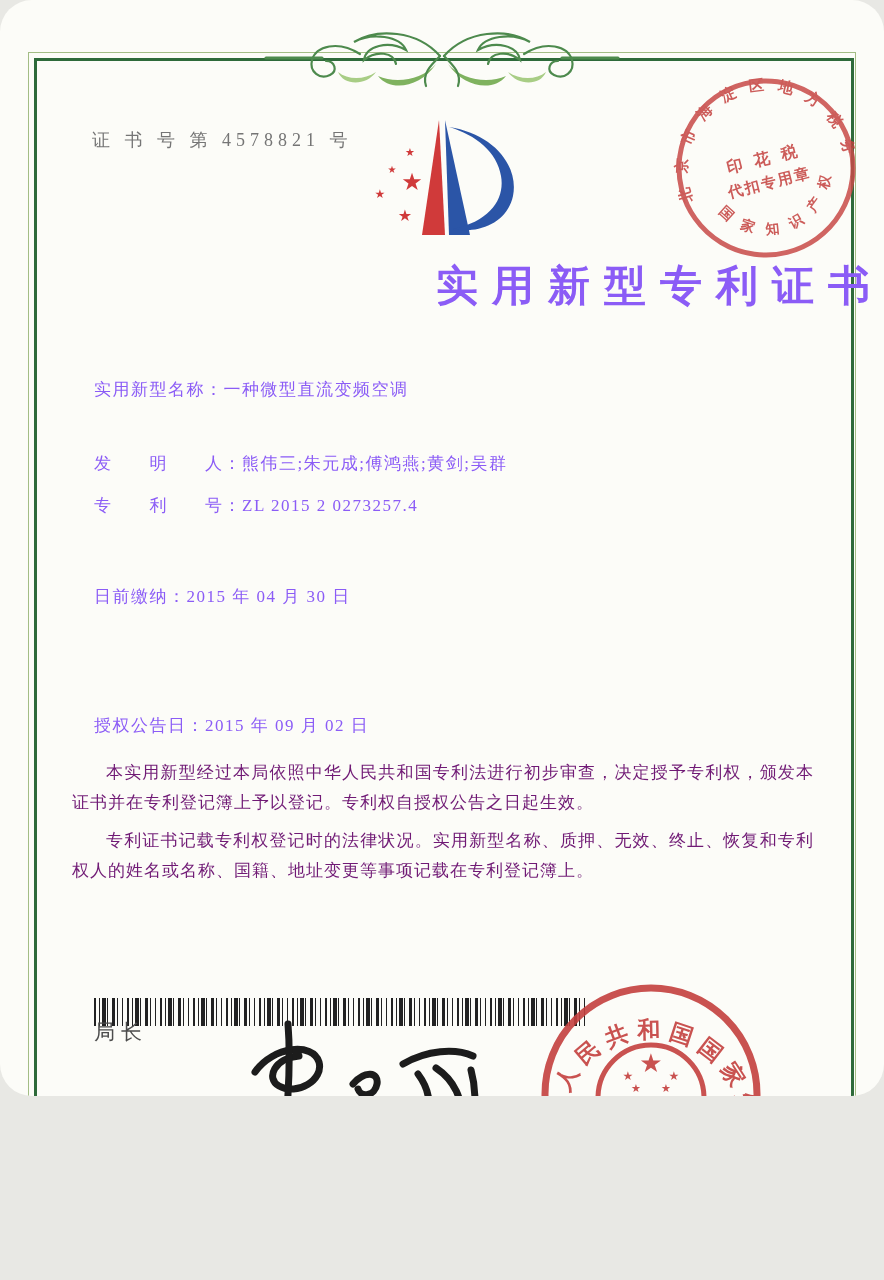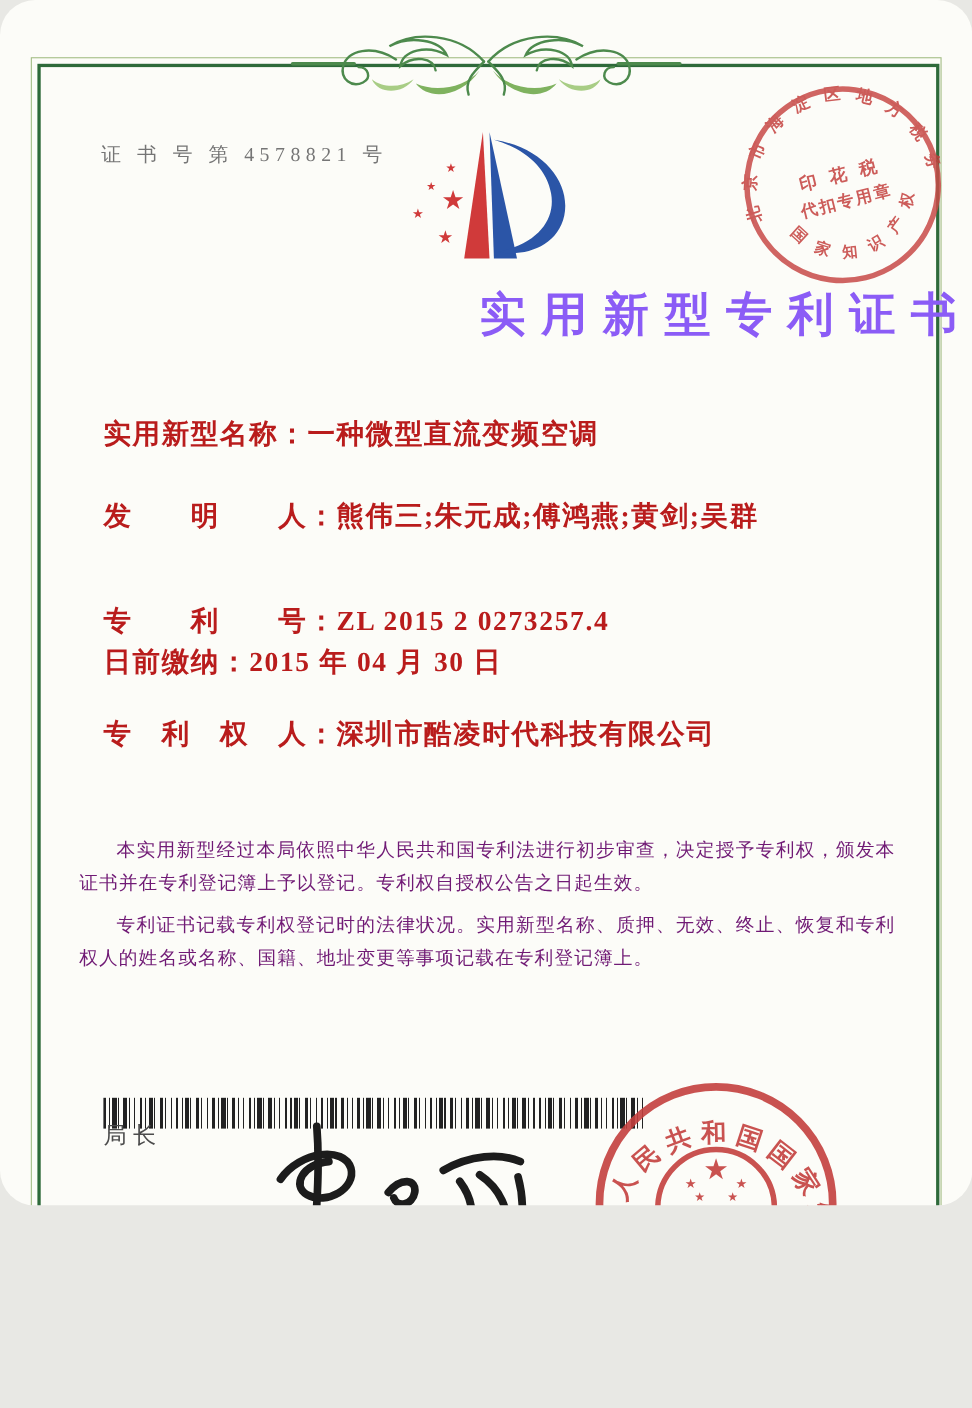--- a/index.html
+++ b/index.html
@@ -16,22 +16,22 @@
     border:3px solid #2e6a3a;}
   .ornament{position:absolute;pointer-events:none;}
   
   .cert-no{position:absolute;left:92px;top:128px;font-size:18px;letter-spacing:5px;color:#757575;}
   .logo{position:absolute;left:352px;top:114px;width:182px;height:132px;}
   .tax-seal{position:absolute;left:674px;top:76px;width:184px;height:184px;
     transform:rotate(-14deg);opacity:.85;}
   .title{position:absolute;left:0;top:258px;width:100%;text-align:right;
     font-size:42px;font-weight:bold;letter-spacing:14px;color:#8b5cf6;}
   
-  .field{position:absolute;left:94px;font-size:25px;color:#b91c1c;letter-spacing:1.5px;white-space:pre;font-weight:bold;}
-  .f0{top:378px}.f1{top:452px}.f2{top:548px}.f3{top:585px}.f4{top:650px}.f5{top:714px}
+  .field{position:absolute;left:94px;font-size:17px;color:#8b5cf6;letter-spacing:1.5px;white-space:pre;}
+  .f0{top:378px}.f1{top:452px}.f2{top:494px}.f3{top:585px}.f4{top:650px}.f5{top:714px}
   
   .paras{position:absolute;left:72px;top:758px;width:742px;}
   .paras p{margin:0 0 8px;font-size:17px;line-height:30px;letter-spacing:1px;
     text-indent:2em;color:#701a75;text-align:justify;}
   
   .barcode{position:absolute;left:94px;top:998px;width:492px;height:28px;
     background:repeating-linear-gradient(90deg,
       #222 0 2px,transparent 2px 5px,
       #222 5px 6px,transparent 6px 8px,
       #222 8px 12px,transparent 12px 13px,
@@ -113,21 +113,21 @@
     <text class="seal-text" x="92" y="88" font-size="16" font-weight="bold" text-anchor="middle" letter-spacing="4">印 花 税</text>
     <text class="seal-text" x="92" y="112" font-size="15" font-weight="bold" text-anchor="middle" letter-spacing="2">代扣专用章</text>
   </svg>
 
   <div class="title">实用新型专利证书</div>
 
   <div class="field f0"><span>实用新型名称：</span><span>一种微型直流变频空调</span></div>
   <div class="field f1"><span>发　　明　　人：</span><span>熊伟三;朱元成;傅鸿燕;黄剑;吴群</span></div>
   <div class="field f2"><span>专　　利　　号：</span><span>ZL 2015 2 0273257.4</span></div>
   <div class="field f3"><span>日前缴纳：</span><span>2015 年 04 月 30 日</span></div>
-  <div class="field f4"><span>专　利　权　人：</span><span>深圳市酷凌时代科技有限公司</span></div>
+  <div class="field f5"><span>授权公告日：</span><span>2015 年 09 月 02 日</span></div>
 
   <div class="paras">
     <p>本实用新型经过本局依照中华人民共和国专利法进行初步审查，决定授予专利权，颁发本证书并在专利登记簿上予以登记。专利权自授权公告之日起生效。</p>
     <p>专利证书记载专利权登记时的法律状况。实用新型名称、质押、无效、终止、恢复和专利权人的姓名或名称、国籍、地址变更等事项记载在专利登记簿上。</p>
   </div>
 
   <div class="barcode"></div>
 
   <div class="signer-title">局长</div>
   <div class="signer-name">申长雨</div>

